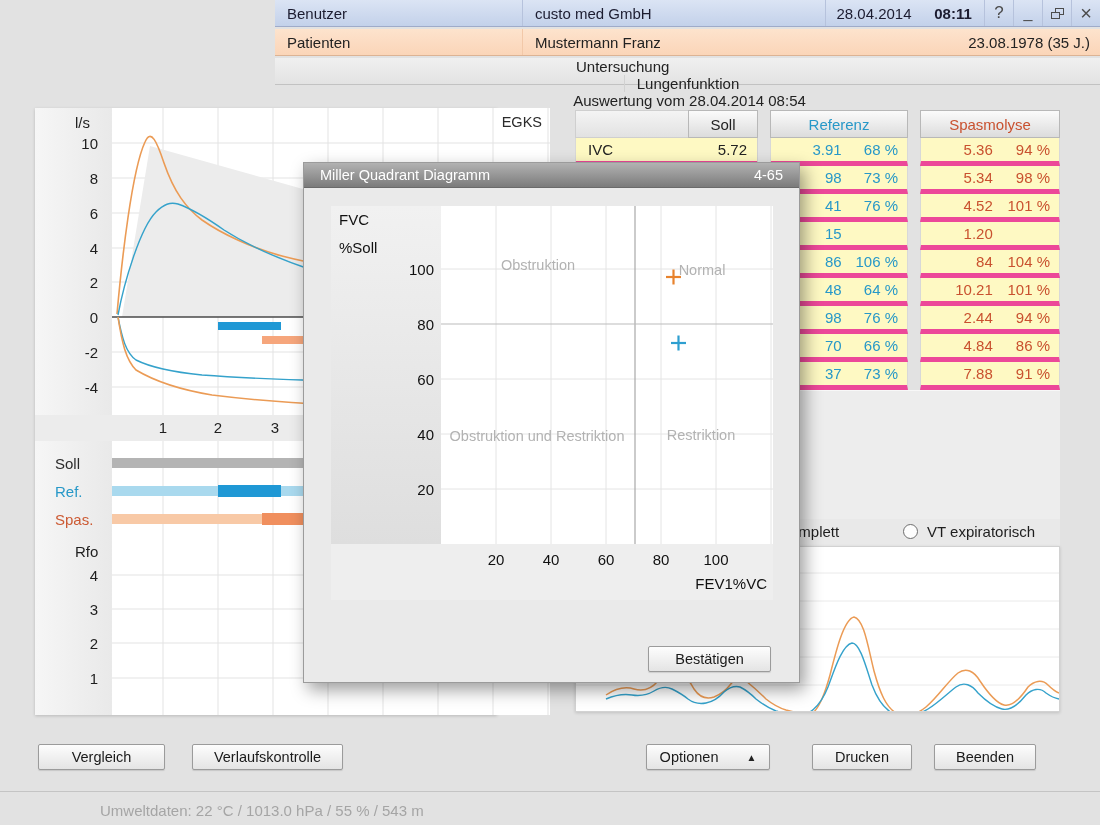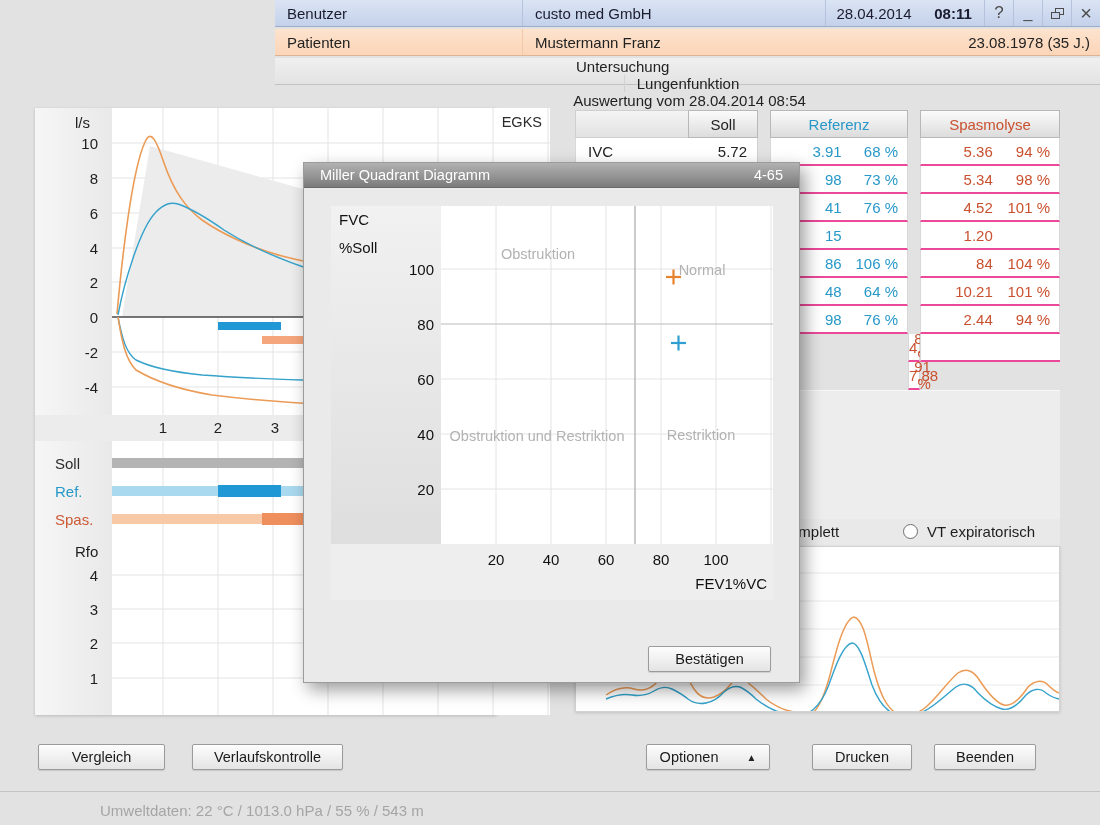--- a/index.html
+++ b/index.html
@@ -37,21 +37,21 @@
   .ytick { position:absolute; right:14px; transform:translateY(-50%); font-size:15px; color:#1e1e1e; }
   .xtick { position:absolute; transform:translateX(-50%); font-size:15px; color:#1e1e1e; top:4px; }
   .axis-unit { position:absolute; left:40px; top:6px; font-size:15px; color:#1e1e1e; }
   .bar-lbl { position:absolute; left:20px; transform:translateY(-50%); font-size:15px; }
 
   
   .ltable { position:absolute; left:575px; top:110px; display:grid; grid-template-columns:113px 70px 12px 138px 12px 140px; grid-auto-rows:28px; font-size:15px; }
   .th { background:linear-gradient(#fbfbfb,#dcdcdc); border:1px solid #b8b8b8; display:flex; align-items:center; justify-content:center; }
   .th-empty { background:linear-gradient(#f4f4f4,#e2e2e2); border:1px solid #cfcfcf; border-right:none; }
   .tgap { background:transparent; }
-  .tc { background:#ffffff; border-bottom:2px solid #ec4899; display:flex; align-items:center; }
+  .tc { background:#fef9c3; border-bottom:5px solid #ec4899; display:flex; align-items:center; }
   .tc.lbl { padding-left:12px; border-left:1px solid #d8d8d8; }
   .tc.soll { justify-content:flex-end; padding-right:10px; border-right:1px solid #d0d0d0; }
   .tc.grp { border-left:1px solid #d8d8d8; border-right:1px solid #d8d8d8; }
   .tc .v { width:52%; text-align:right; }
   .tc .p { flex:1; text-align:right; padding-right:9px; }
   .c-ref { color:#2798c8; }
   .c-spas { color:#c9512f; }
 
   .rgray { position:absolute; left:575px; top:390px; width:485px; height:129px; background:#ededed; border-top:1px solid #f8f8f8; }
   .rstrip { position:absolute; left:575px; top:519px; width:485px; height:27px; background:#e9e9e9; font-size:15px; }
@@ -310,20 +310,24 @@
       </div>
     <div class="tgap"></div>
     <div class="tc grp c-spas">
         <span class="v">2.44</span>
         <span class="p">94 %</span>
       </div>
 
     <div class="tc lbl"></div>
     <div class="tc soll"></div>
     <div class="tgap"></div>
+    <div class="tc grp c-ref">
+        <span class="v">70</span>
+        <span class="p">66 %</span>
+      </div>
     <div class="tgap"></div>
     <div class="tc grp c-spas">
         <span class="v">4.84</span>
         <span class="p">86 %</span>
       </div>
 
     <div class="tc lbl"></div>
     <div class="tc soll"></div>
     <div class="tgap"></div>
     <div class="tc grp c-ref">
@@ -392,21 +396,21 @@
         <g stroke="#e8832d" stroke-width="2.2">
           <line x1="225" y1="71" x2="240" y2="71"></line>
             <line x1="232.5" y1="63.5" x2="232.5" y2="78.5"></line>
         </g>
         <g stroke="#2e9fd0" stroke-width="2.2">
           <line x1="230" y1="137" x2="245" y2="137"></line>
             <line x1="237.5" y1="129.5" x2="237.5" y2="144.5"></line>
         </g>
       </svg>
     </div>
-    <span class="qlab" style="left:234px;top:91px;">Obstruktion</span>
+    <span class="qlab" style="left:234px;top:102px;">Obstruktion</span>
     <span class="qlab" style="left:398px;top:107px;">Normal</span>
     <span class="qlab" style="left:233px;top:273px;">Obstruktion und Restriktion</span>
     <span class="qlab" style="left:397px;top:272px;">Restriktion</span>
 
     <div class="dxband"></div>
     <span class="dxt" style="left:192px;">20</span>
     <span class="dxt" style="left:247px;">40</span>
     <span class="dxt" style="left:302px;">60</span>
     <span class="dxt" style="left:357px;">80</span>
     <span class="dxt" style="left:412px;">100</span>

